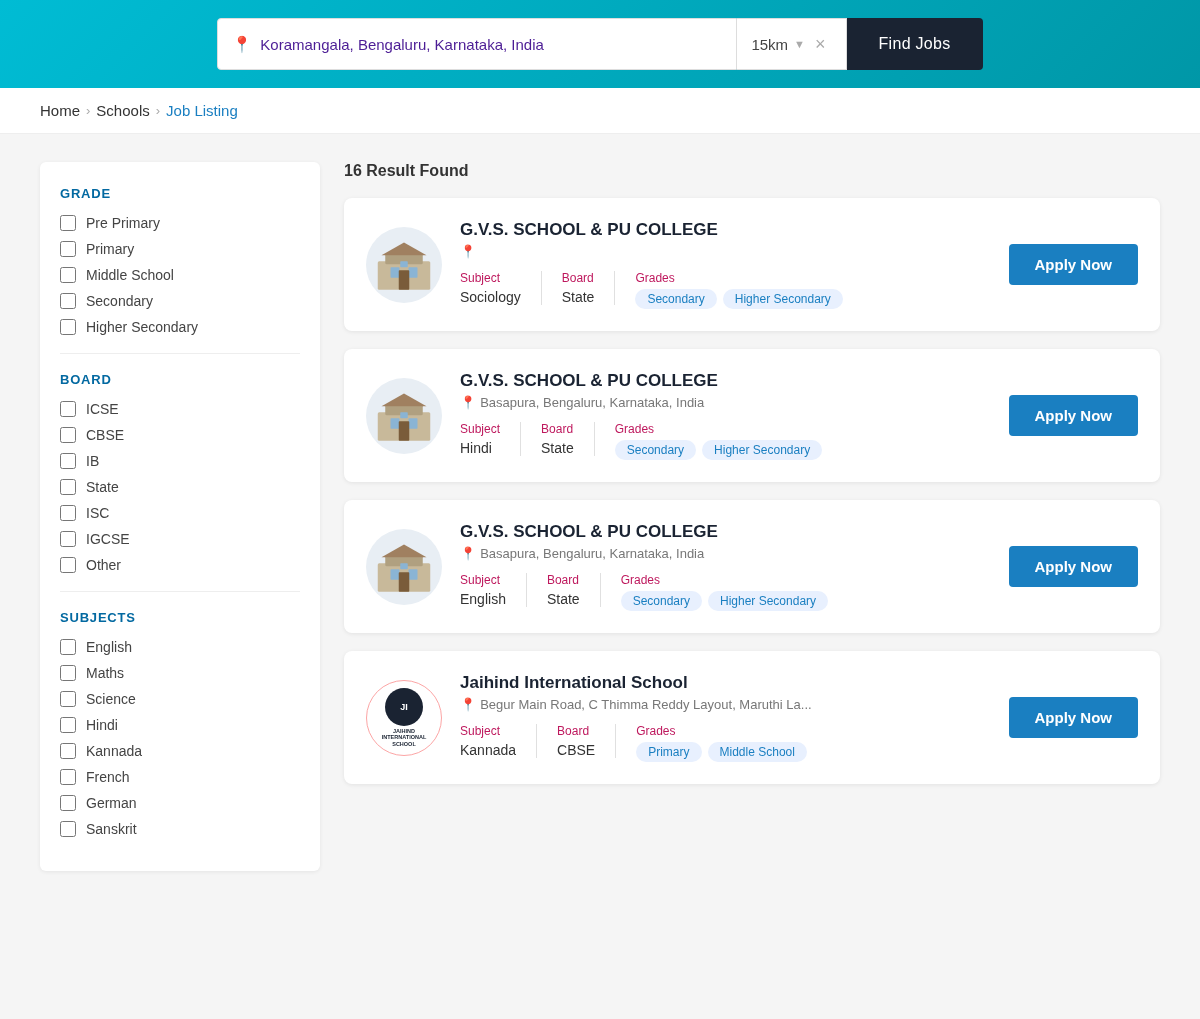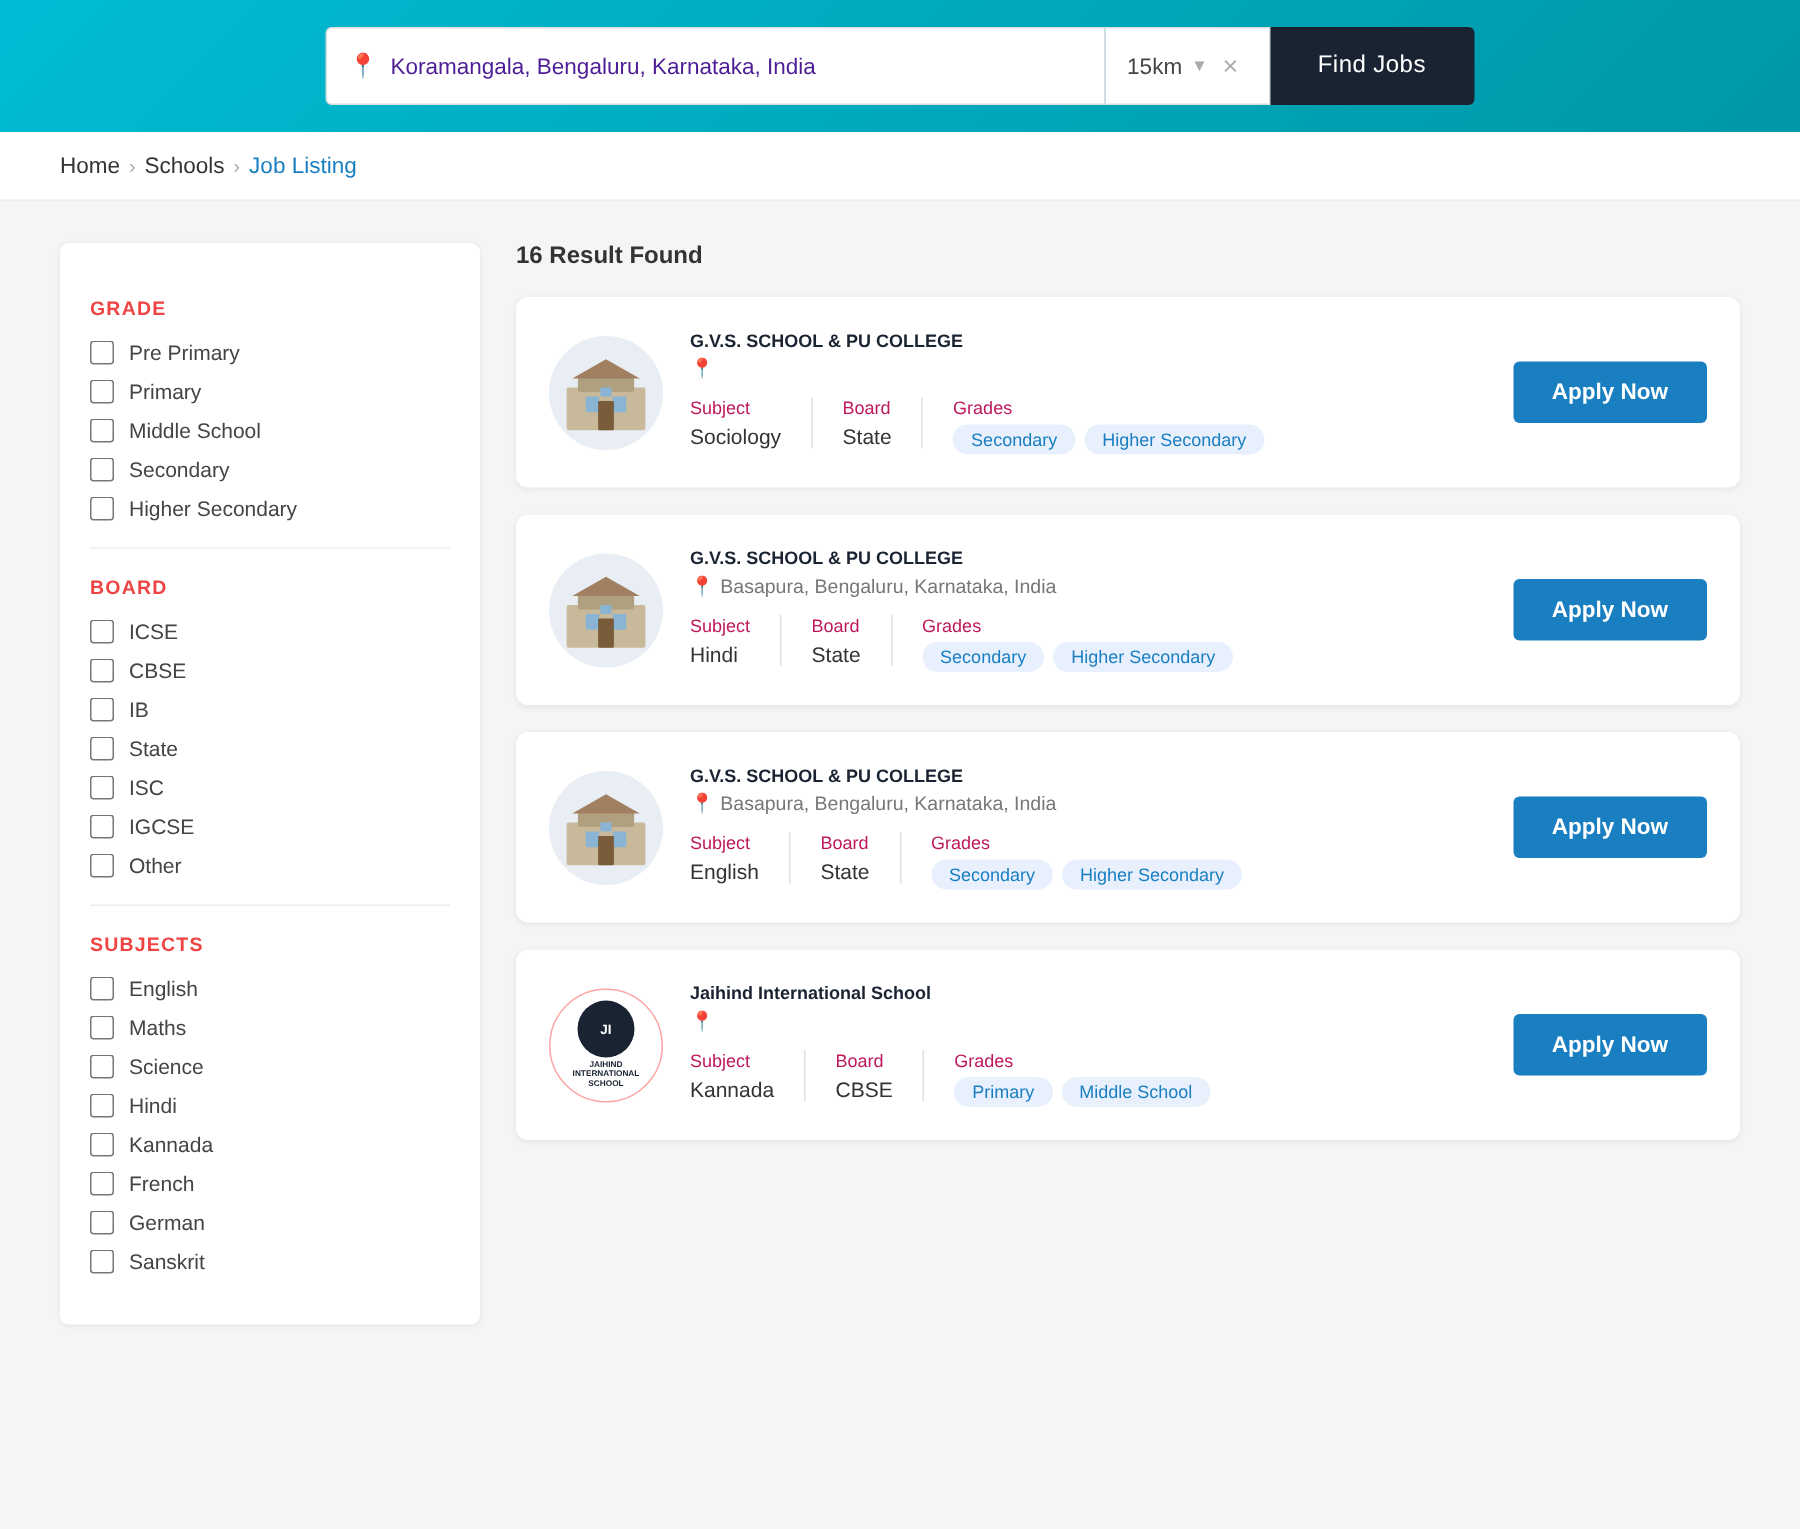--- a/index.html
+++ b/index.html
@@ -52,22 +52,22 @@
     
     .main-content { display: flex; padding: 28px 40px; gap: 24px; max-width: 1200px; margin: 0 auto; }
 
     
     .sidebar {
       width: 280px; min-width: 260px; background: #fff; border-radius: 6px;
       padding: 24px 20px; box-shadow: 0 1px 4px rgba(0,0,0,0.07);
       height: fit-content;
     }
     .filter-section-title {
-      font-size: 13px; font-weight: 700; color: #ef4444; letter-spacing: 0.8px;
-      margin-bottom: 14px; text-transform: uppercase; margin-top: 12px;
+      font-size: 13px; font-weight: 700; color: #0369a1; letter-spacing: 0.8px;
+      margin-bottom: 14px; text-transform: uppercase;
     }
     .filter-item {
       display: flex; align-items: center; gap: 10px; margin-bottom: 10px; cursor: pointer;
     }
     .filter-item label { font-size: 14px; color: #444; cursor: pointer; }
     .filter-item input[type=checkbox] { width: 16px; height: 16px; accent-color: #1a7fc1; cursor: pointer; }
     .filter-divider { border: none; border-top: 1px solid #eee; margin: 18px 0; }
 
     
     .listing-area { flex: 1; }
@@ -80,21 +80,21 @@
       padding: 22px 22px 22px 22px; margin-bottom: 18px;
       display: flex; align-items: center; gap: 18px;
     }
     .school-logo {
       width: 76px; height: 76px; border-radius: 50%; background: #e8eef4;
       display: flex; align-items: center; justify-content: center; flex-shrink: 0;
       overflow: hidden;
     }
     .school-logo svg { width: 60px; height: 60px; }
     .job-info { flex: 1; }
-    .school-name { font-size: 12px; font-weight: 700; color: #1a2332; margin-bottom: 4px; }
+    .school-name { font-size: 17px; font-weight: 700; color: #1a2332; margin-bottom: 4px; }
     .school-location { font-size: 13px; color: #777; display: flex; align-items: center; gap: 4px; margin-bottom: 12px; }
     .location-pin { color: #1a7fc1; font-size: 13px; }
     .job-details { display: flex; align-items: flex-start; gap: 0; }
     .detail-col { padding: 0 20px 0 0; border-right: 1px solid #e0e0e0; margin-right: 20px; }
     .detail-col:last-child { border-right: none; margin-right: 0; }
     .detail-label { font-size: 12px; color: #be185d; margin-bottom: 4px; font-weight: 500; }
     .detail-value { font-size: 14px; color: #333; }
     .grade-tags { display: flex; gap: 6px; flex-wrap: wrap; }
     .grade-tag {
       background: #e8f0fe; color: #1a7fc1; font-size: 12px; border-radius: 12px;
@@ -365,20 +365,21 @@
     <div style="background:#1a2332;border-radius:50%;width:38px;height:38px;display:flex;align-items:center;justify-content:center;margin-bottom:2px;">
       <span style="color:#fff;font-size:9px;font-weight:bold;">JI</span>
     </div>
     <div style="font-size:5.5px;color:#1a2332;font-weight:700;text-align:center;line-height:1.2;padding:0 3px;">JAIHIND<br>INTERNATIONAL<br>SCHOOL</div>
   </div>
           </div>
     <div class="job-info">
       <div class="school-name">Jaihind International School</div>
       <div class="school-location">
         <span class="location-pin">📍</span>
+        <span>Begur Main Road, C Thimma Reddy Layout, Maruthi La...</span>
       </div>
       <div class="job-details">
         <div class="detail-col">
           <div class="detail-label">Subject</div>
           <div class="detail-value">Kannada</div>
         </div>
         <div class="detail-col">
           <div class="detail-label">Board</div>
           <div class="detail-value">CBSE</div>
         </div>

